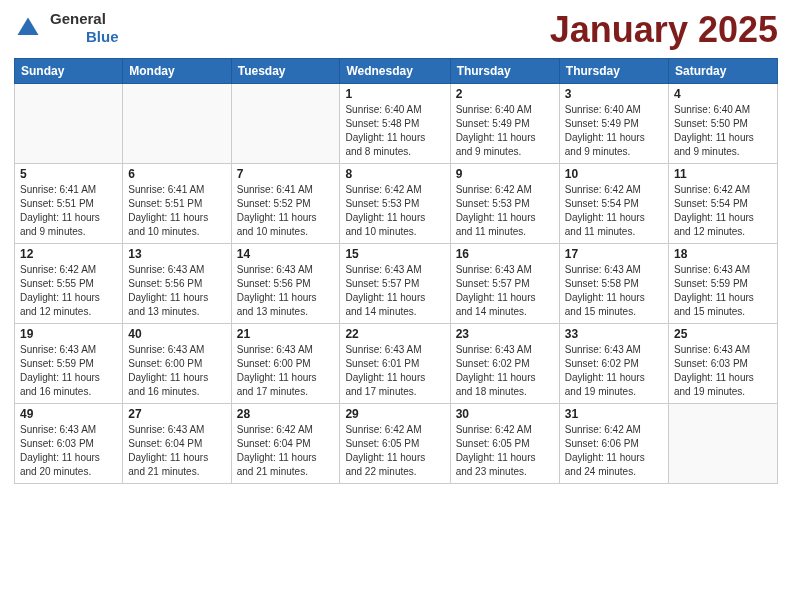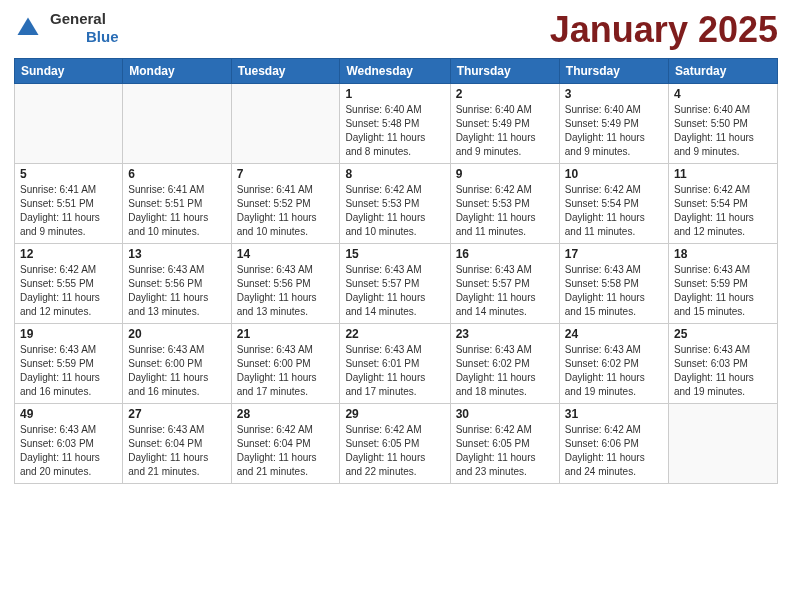--- a/index.html
+++ b/index.html
@@ -262,21 +262,21 @@
         </tr>
         <tr>
           <td>
             <div class="day-num">19</div>
             <div class="day-info" style="white-space: pre-line;">Sunrise: 6:43 AM
 Sunset: 5:59 PM
 Daylight: 11 hours
 and 16 minutes.</div>
           </td>
           <td>
-            <div class="day-num">20</div>
+            <div class="day-num">40</div>
             <div class="day-info" style="white-space: pre-line;">Sunrise: 6:43 AM
 Sunset: 6:00 PM
 Daylight: 11 hours
 and 16 minutes.</div>
           </td>
           <td>
             <div class="day-num">21</div>
             <div class="day-info" style="white-space: pre-line;">Sunrise: 6:43 AM
 Sunset: 6:00 PM
 Daylight: 11 hours
@@ -290,21 +290,21 @@
 and 17 minutes.</div>
           </td>
           <td>
             <div class="day-num">23</div>
             <div class="day-info" style="white-space: pre-line;">Sunrise: 6:43 AM
 Sunset: 6:02 PM
 Daylight: 11 hours
 and 18 minutes.</div>
           </td>
           <td>
-            <div class="day-num">24</div>
+            <div class="day-num">33</div>
             <div class="day-info" style="white-space: pre-line;">Sunrise: 6:43 AM
 Sunset: 6:02 PM
 Daylight: 11 hours
 and 19 minutes.</div>
           </td>
           <td>
             <div class="day-num">25</div>
             <div class="day-info" style="white-space: pre-line;">Sunrise: 6:43 AM
 Sunset: 6:03 PM
 Daylight: 11 hours

